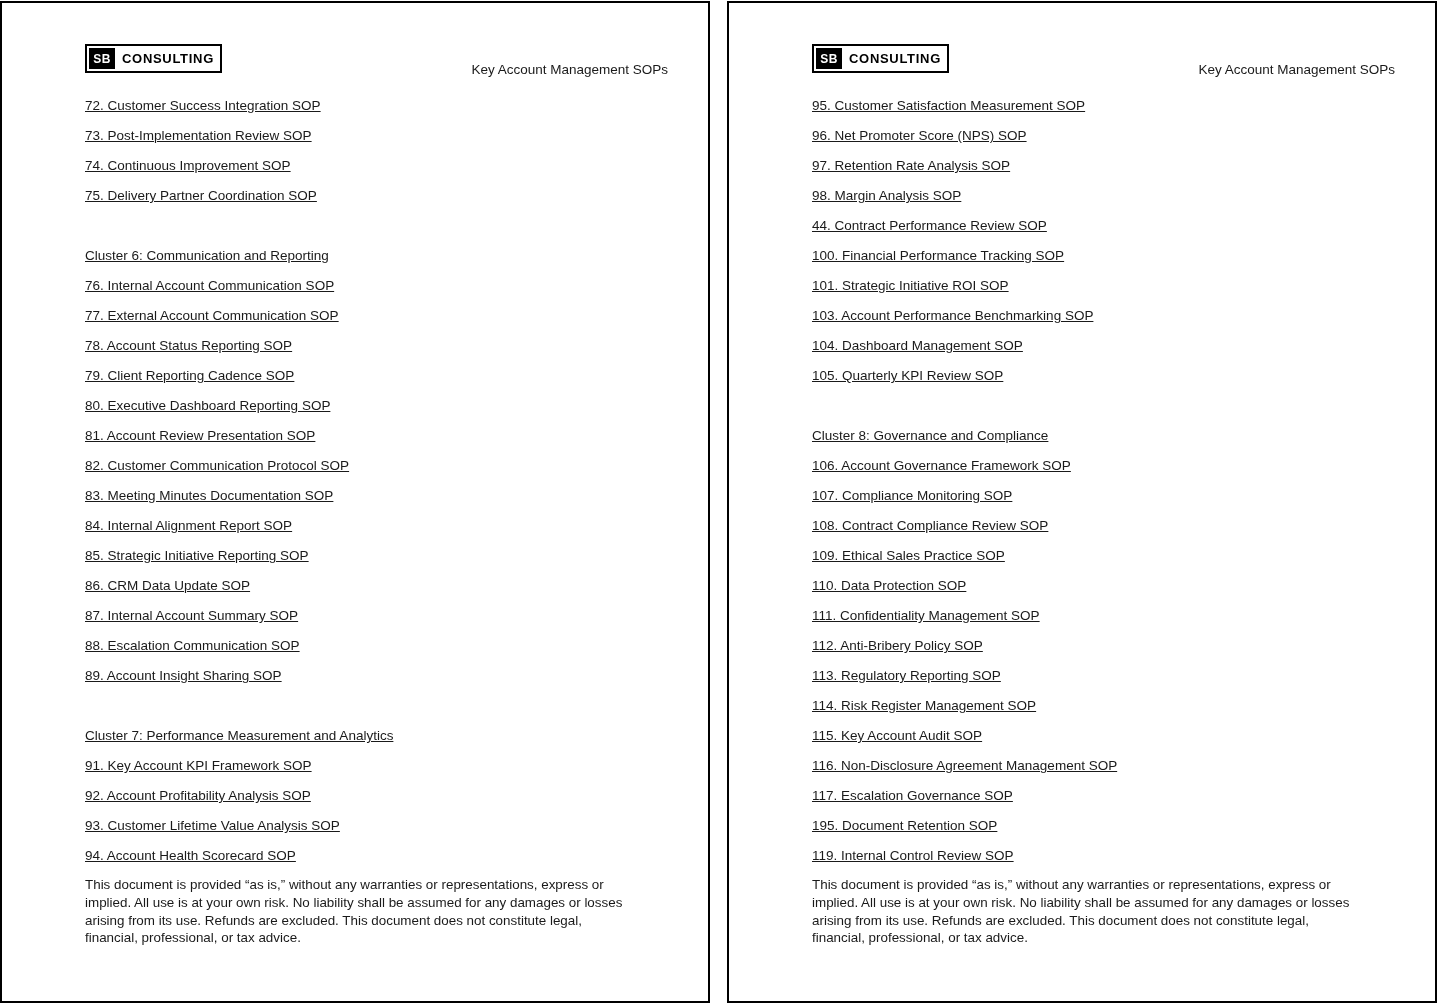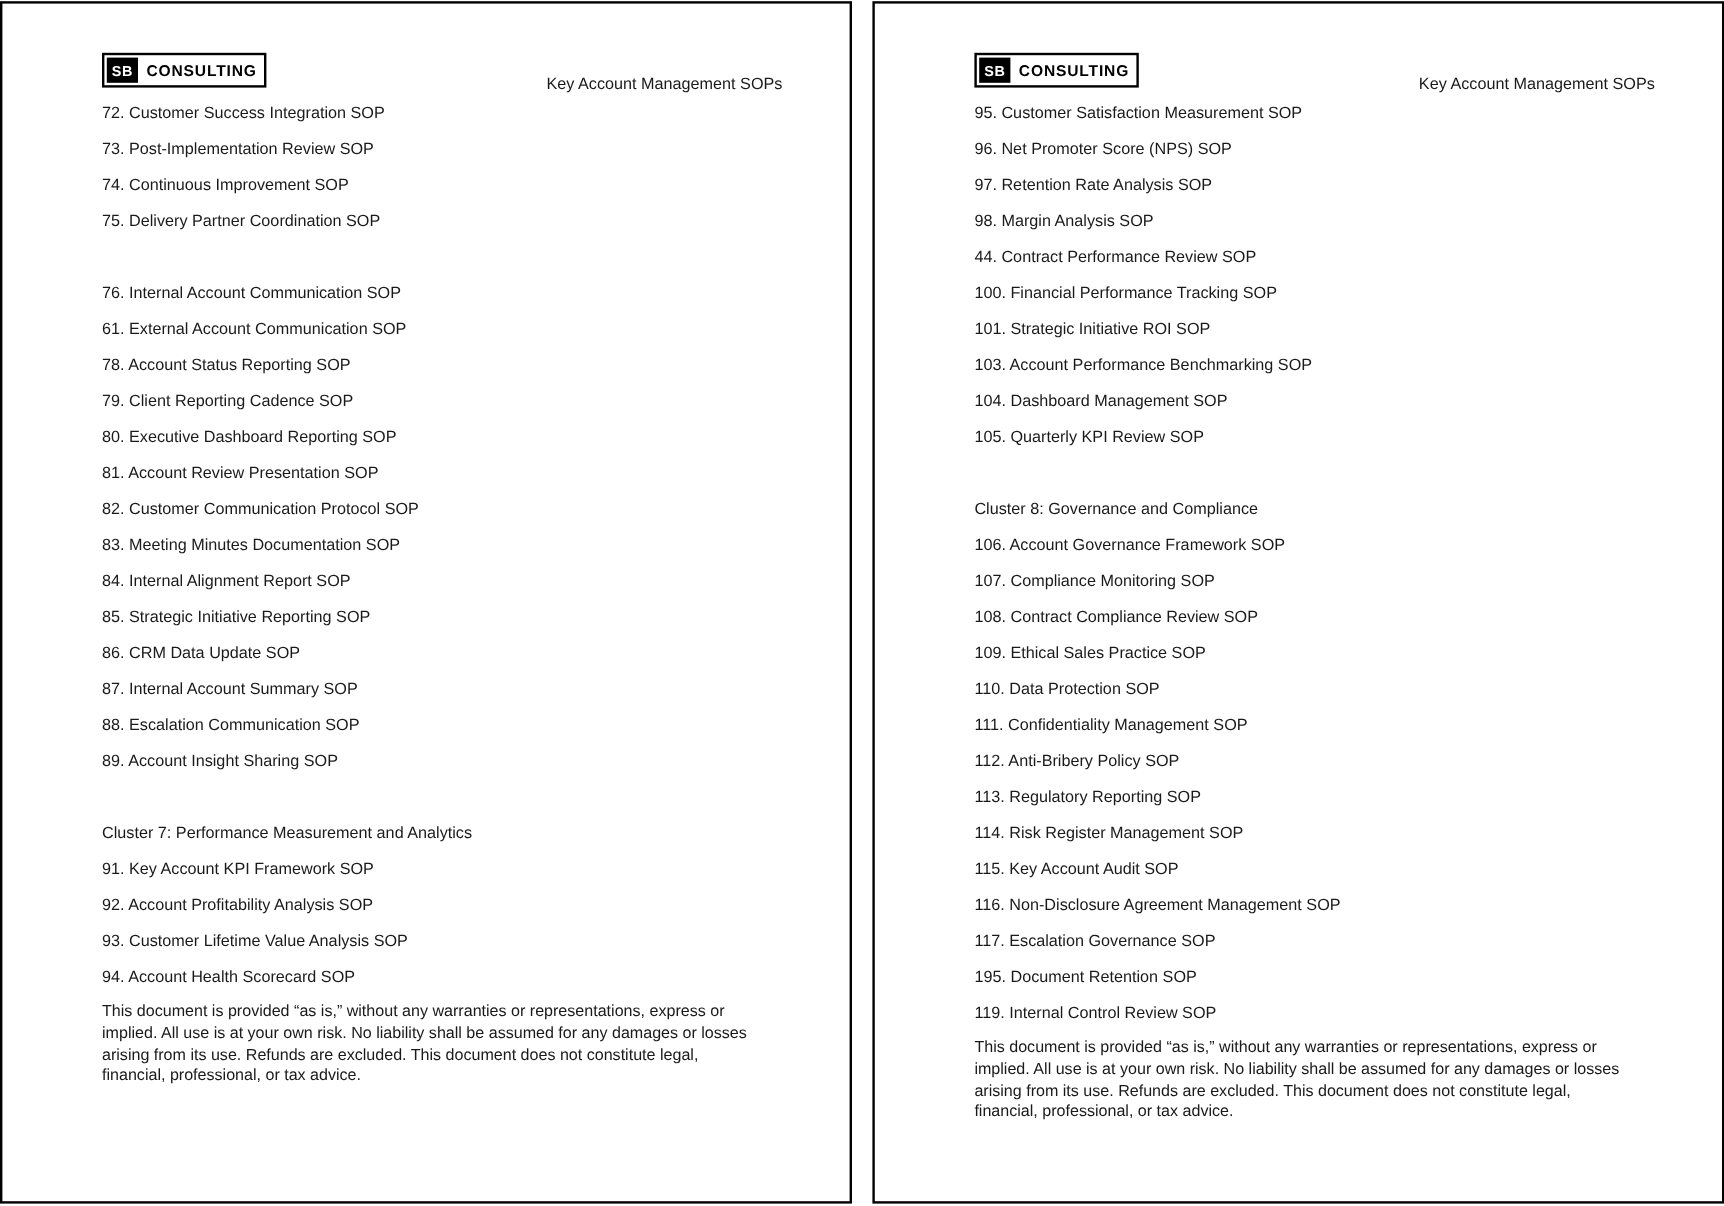--- a/index.html
+++ b/index.html
@@ -16,21 +16,21 @@
     display: flex;
     gap: 17px;
     padding-top: 1px;
   }
   .page {
     box-sizing: border-box;
     width: 710px;
     height: 1002px;
     border: 2px solid #000000;
     background: #ffffff;
-    padding: 41px 56px 0 83px;
+    padding: 41px 40px 0 83px;
     overflow: hidden;
   }
   .page-header {
     display: flex;
     justify-content: space-between;
     align-items: flex-end;
     height: 29px;
   }
   .logo {
     box-sizing: border-box;
@@ -63,21 +63,22 @@
     color: #000000;
     white-space: nowrap;
     text-align: center;
   }
   .page-title {
     font-size: 13.5px;
     transform: translateY(4px);
     white-space: nowrap;
   }
   .doc-list {
-    margin-top: 6px;
+    margin-top: 18px;
+    text-decoration: underline;
   }
   .row {
     font-size: 13.5px;
     line-height: 30px;
     height: 30px;
     white-space: nowrap;
   }
   .spacer {
     height: 30px;
   }
@@ -104,24 +105,25 @@
 
     <div class="doc-list">
       <div>
 
       <div class="row">72. Customer Success Integration SOP</div>
           <div class="row">73. Post-Implementation Review SOP</div>
           <div class="row">74. Continuous Improvement SOP</div>
           <div class="row">75. Delivery Partner Coordination SOP</div>
         </div>
       <div class="spacer"></div>
+      <div class="row">Cluster 6: Communication and Reporting</div>
       <div>
 
       <div class="row">76. Internal Account Communication SOP</div>
-          <div class="row">61. External Account Communication SOP</div>
+          <div class="row">77. External Account Communication SOP</div>
           <div class="row">78. Account Status Reporting SOP</div>
           <div class="row">79. Client Reporting Cadence SOP</div>
           <div class="row">80. Executive Dashboard Reporting SOP</div>
           <div class="row">81. Account Review Presentation SOP</div>
           <div class="row">82. Customer Communication Protocol SOP</div>
           <div class="row">83. Meeting Minutes Documentation SOP</div>
           <div class="row">84. Internal Alignment Report SOP</div>
           <div class="row">85. Strategic Initiative Reporting SOP</div>
           <div class="row">86. CRM Data Update SOP</div>
           <div class="row">87. Internal Account Summary SOP</div>

